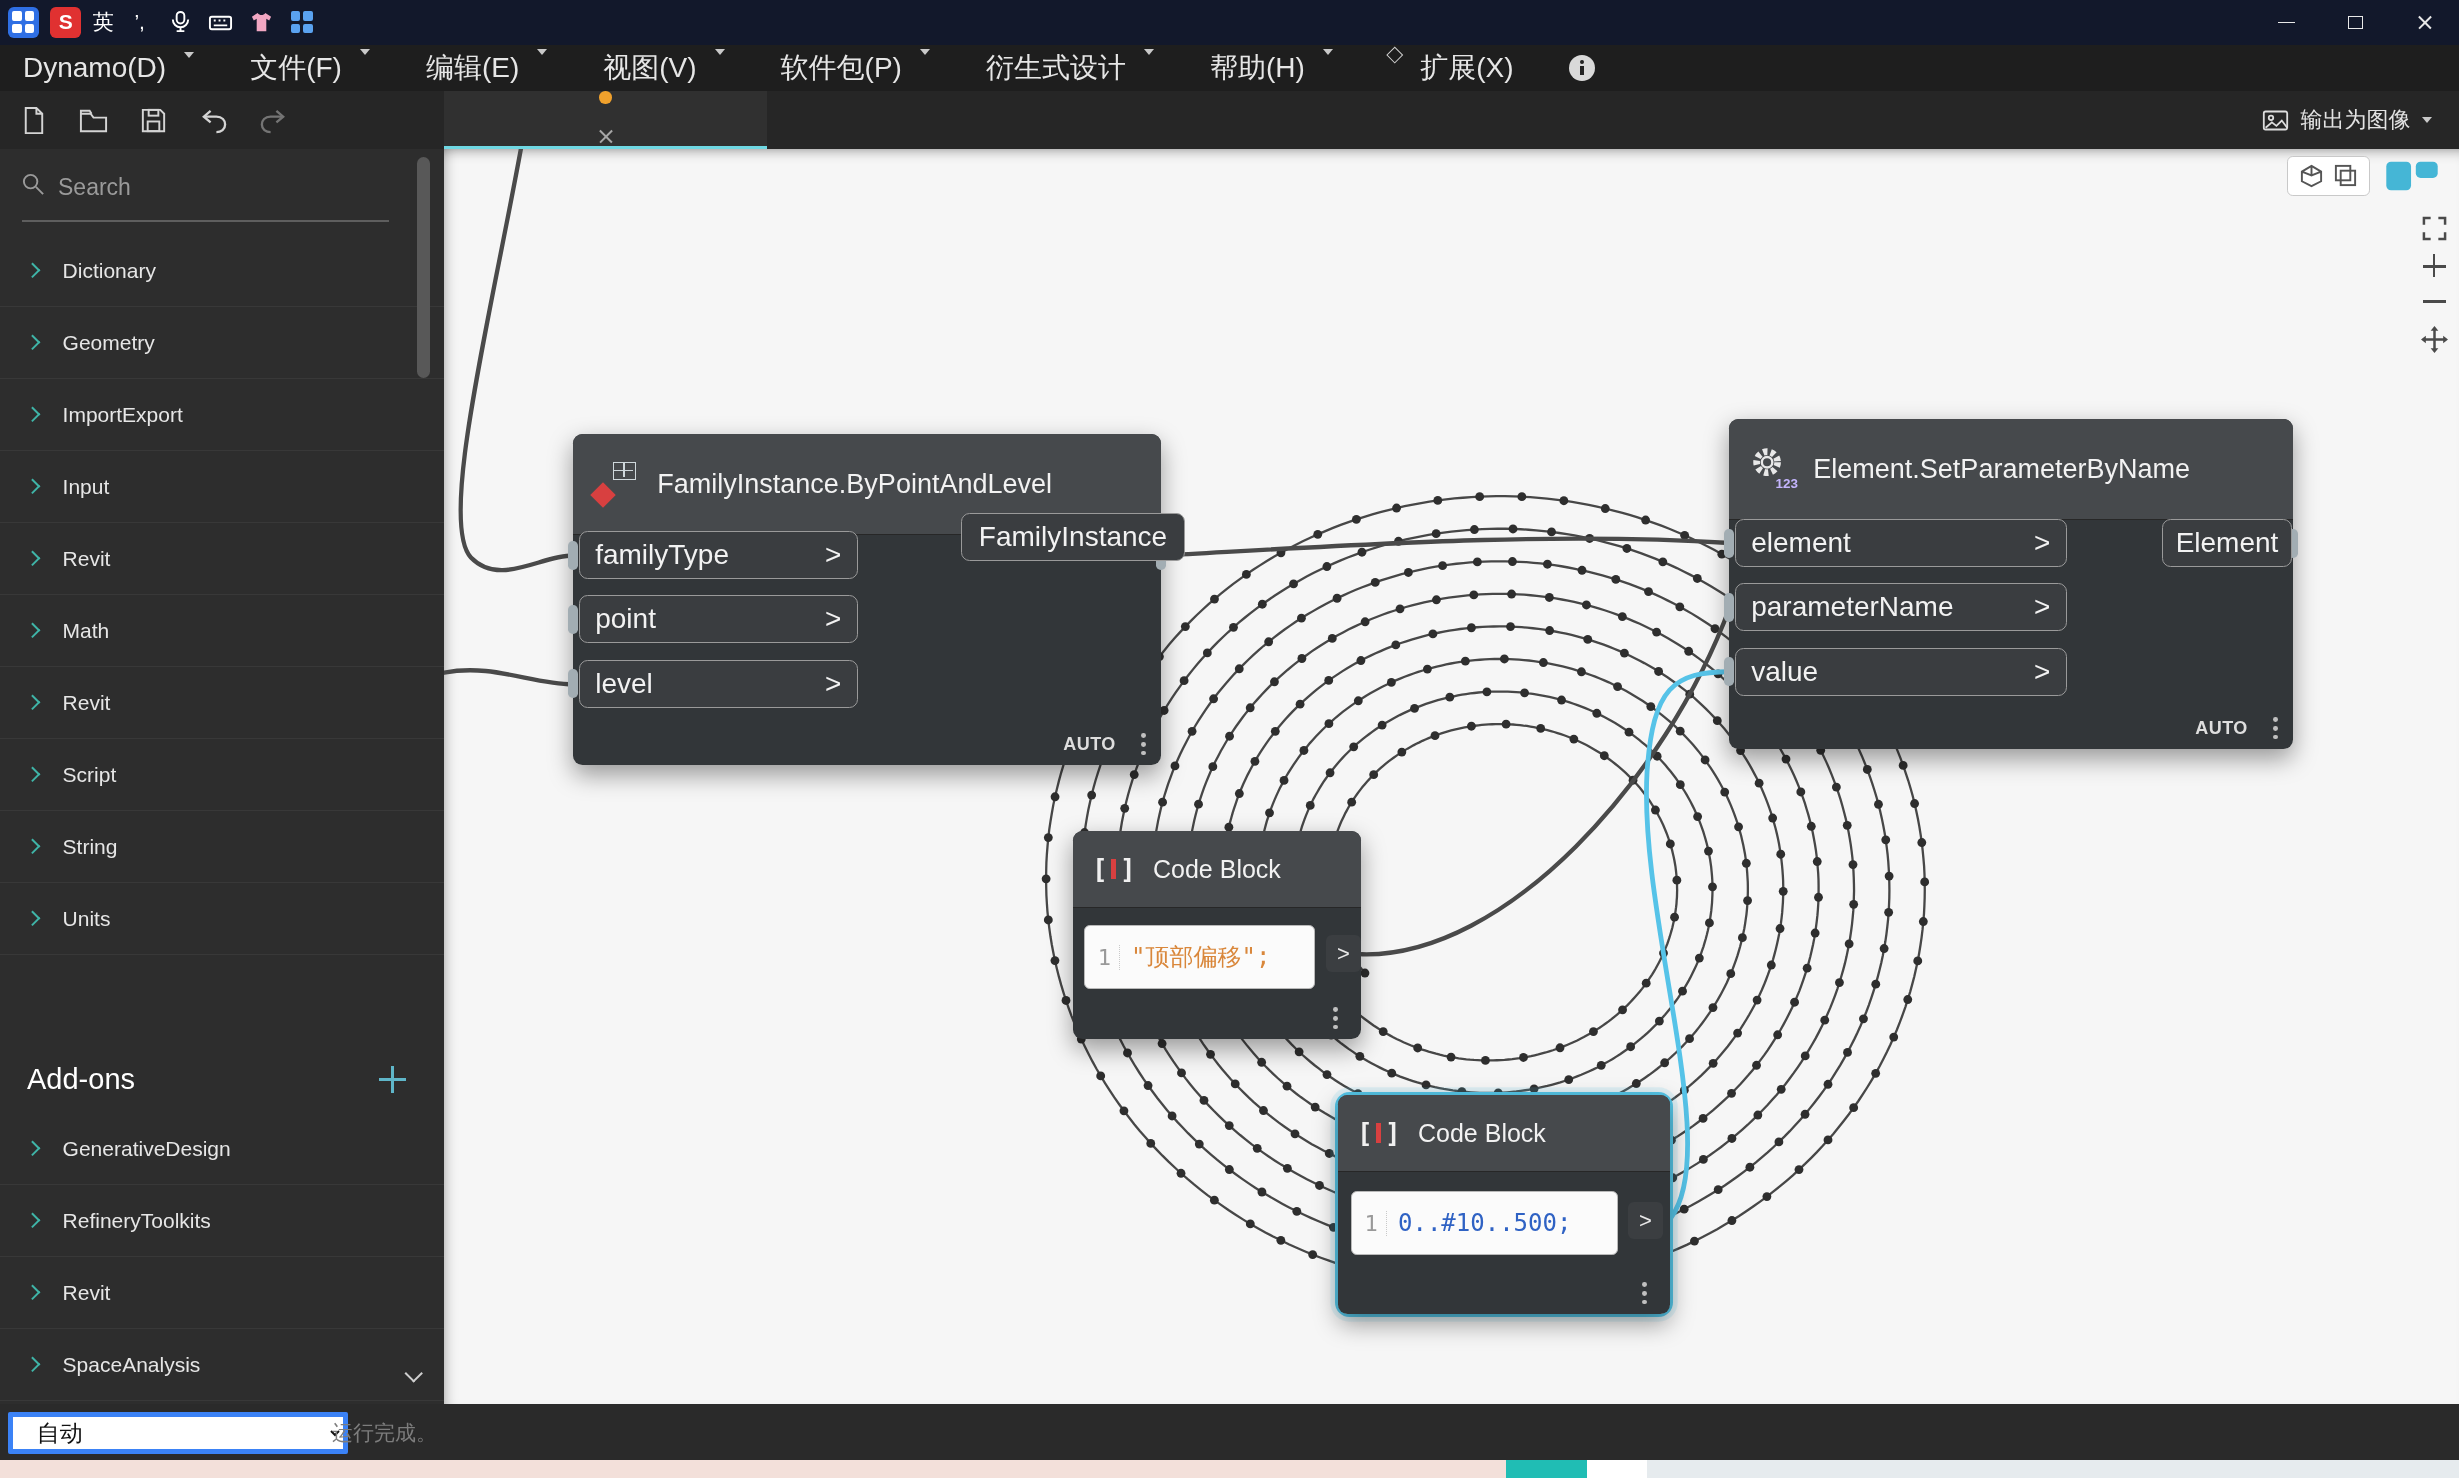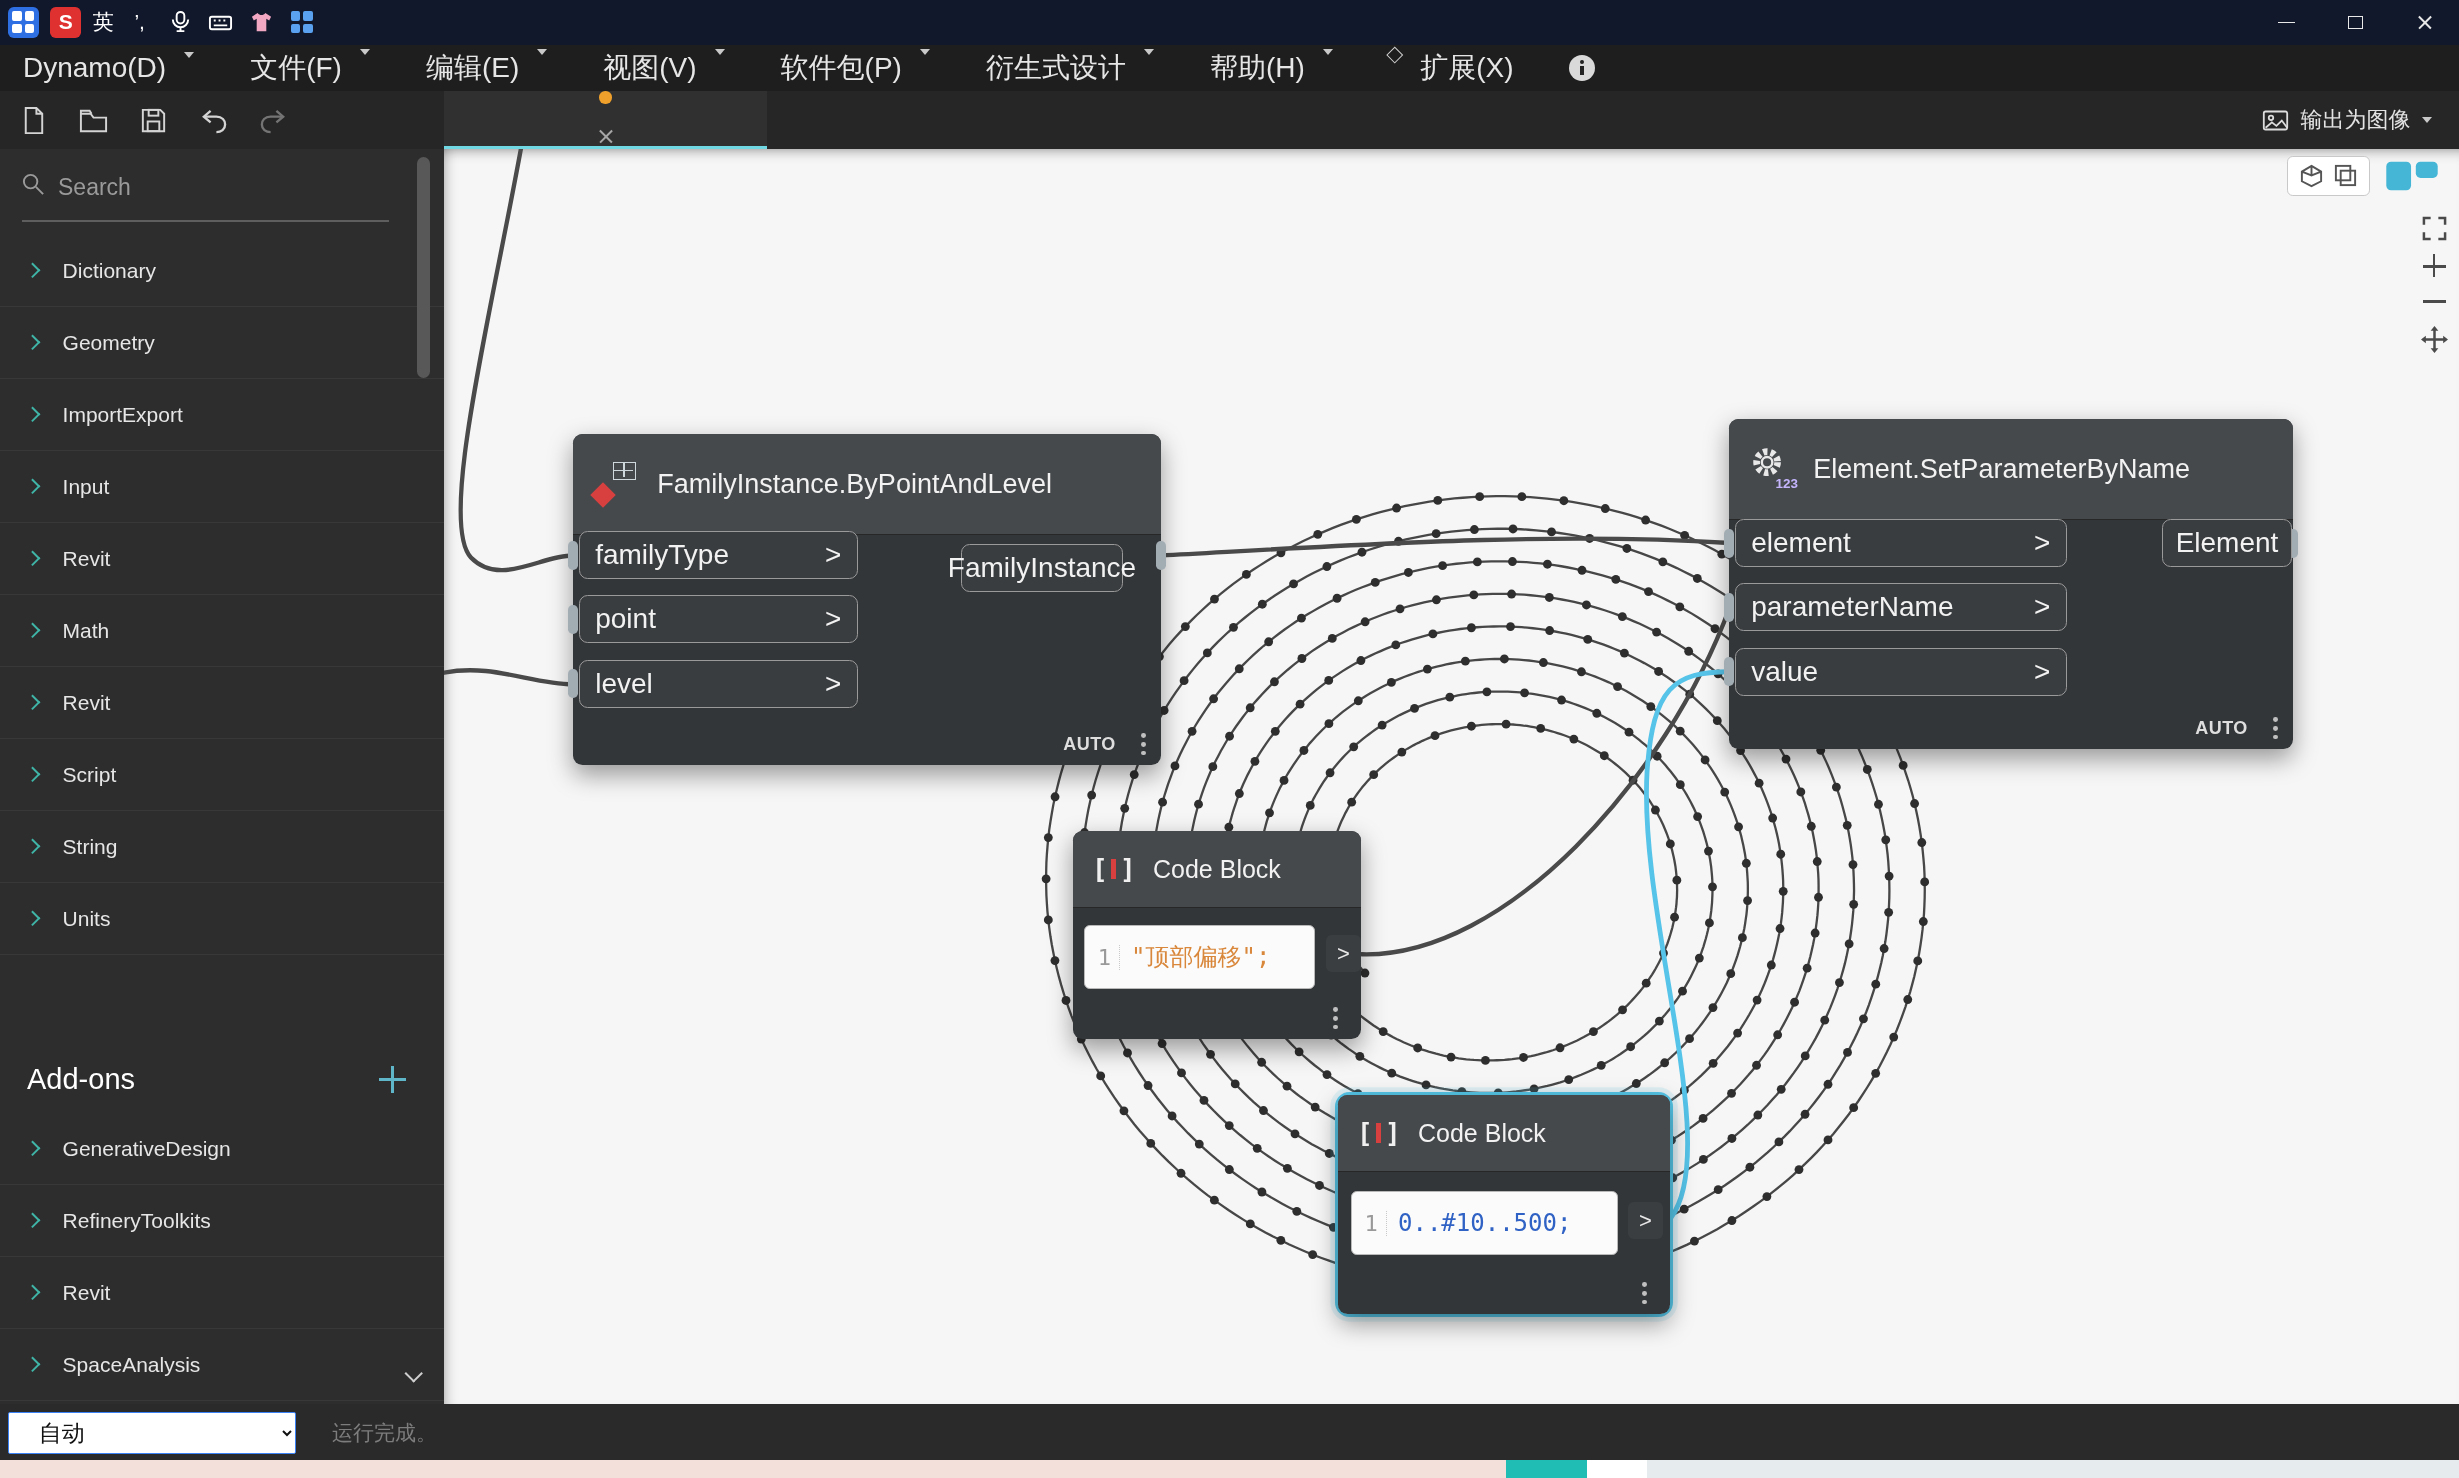--- a/index.html
+++ b/index.html
@@ -113,21 +113,21 @@
   .vbtn { height:40px; background:#fff; border:1px solid #c9c9c9; border-radius:5.8px; display:flex; align-items:center; justify-content:center; gap:9.6px; }
   .vbtn.teal { background:transparent; border:none; }
   #zoomctl { position:absolute; left:1971px; top:67px; width:38px; display:flex; flex-direction:column; align-items:center; gap:13.4px; z-index:4; }
   .zplus { width:23px; height:23px; position:relative; }
   .zplus::before { content:""; position:absolute; left:0; top:10.6px; width:23px; height:2.9px; background:#4a4a4a; }
   .zplus::after { content:""; position:absolute; left:10px; top:0; width:2.9px; height:23px; background:#4a4a4a; }
   .zminus { width:23px; height:2.9px; background:#4a4a4a; margin:9.6px 0; }
 
   
   #runbar { position:absolute; left:0; top:1404px; width:2459px; height:57px; background:#2a2a2a; z-index:6; }
-  #runsel { position:absolute; left:7.7px; top:7.7px; width:288px; height:42px; font-size:23px; padding-left:26px; color:#111; background:#fff; border:1px solid #3b82f6; border-radius:1.9px; font-family:"Liberation Sans",sans-serif; }
+  #runsel { position:absolute; left:7.7px; top:7.7px; width:340px; height:42px; font-size:23px; padding-left:20px; color:#111; background:#fff; border:5px solid #3b82f6; border-radius:1.9px; font-family:"Liberation Sans",sans-serif; }
   #runstatus { position:absolute; left:332px; top:15.4px; color:#7d7d7d; font-size:21px; }
 
   
   #sliver { position:absolute; left:0; top:1460px; width:2459px; height:18px; background:#f3e0da; z-index:6; }
   #sliver .seg1 { position:absolute; left:1506px; top:0; width:81px; height:18px; background:#20bdb4; }
   #sliver .seg2 { position:absolute; left:1587px; top:0; width:60px; height:18px; background:#ffffff; }
   #sliver .seg3 { position:absolute; left:1647px; top:0; width:813px; height:18px; background:#e6ebee; }
 </style>
 </head>
 <body>
@@ -772,21 +772,21 @@
         <span class="parrow">&gt;</span>
     </div>
     <div class="port" style="left:5.8px;top:161px;width:279px">
       <span>point</span>
         <span class="parrow">&gt;</span>
     </div>
     <div class="port" style="left:5.8px;top:226px;width:279px">
       <span>level</span>
         <span class="parrow">&gt;</span>
     </div>
-    <div class="port out" style="left:388px;top:110px;width:162px">
+    <div class="port out" style="left:388px;top:79px;width:224px">
       <span>FamilyInstance</span>
     </div>
     <div class="nfoot">
       <span class="auto">AUTO</span>
       <span class="dots3">
           <i></i>
           <i></i>
           <i></i>
         </span>
     </div>

